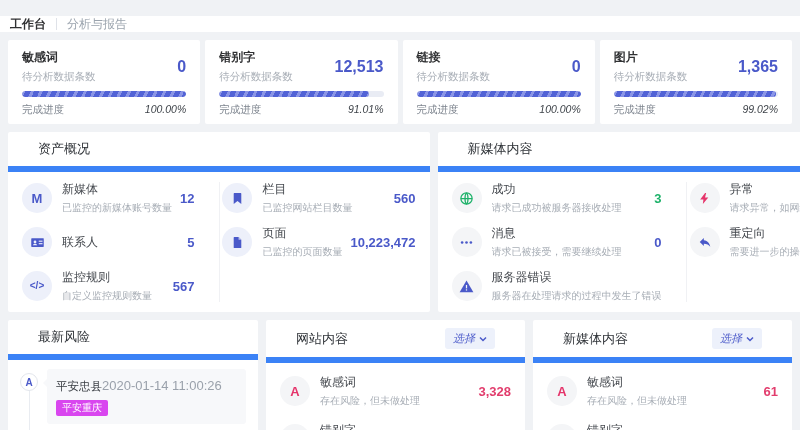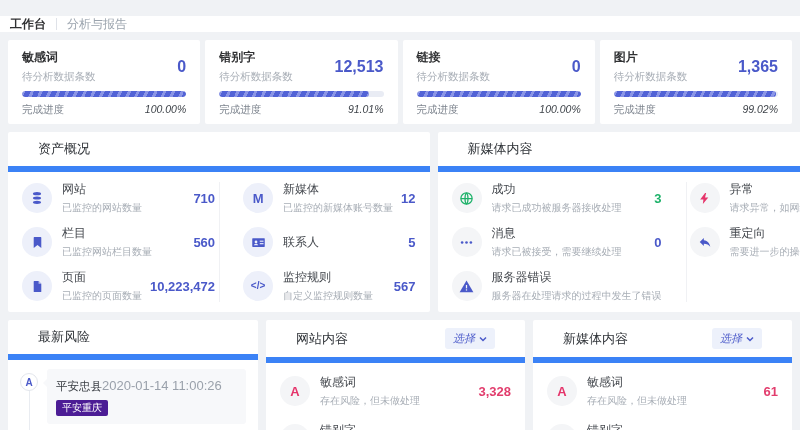--- a/index.html
+++ b/index.html
@@ -63,21 +63,21 @@
   .risk-list::before { content:''; position:absolute; left:21px; top:16px; bottom:-20px; width:1px; background:#e9ecf1; }
   .risk-item { display:flex; margin-bottom:9px; position:relative; }
   .avatar { width:18px; height:18px; border-radius:50%; background:#fff; border:1px solid #e3e6ec;
     color:#4a59c9; font-size:10px; font-weight:bold; display:flex; align-items:center;
     justify-content:center; flex:none; margin-top:4px; z-index:1; }
   .bubble { margin-left:9px; flex:1; background:#f7f8fa; border-radius:3px; padding:7px 9px 8px; position:relative; }
   .bubble::before { content:''; position:absolute; left:-4px; top:10px; border-top:4px solid transparent;
     border-bottom:4px solid transparent; border-right:4px solid #f7f8fa; }
   .risk-name { font-size:11.5px; color:#383c42; }
   .risk-time { font-size:13px; color:#9aa1ab; }
-  .tag { display:inline-block; margin-top:6px; background:#4c1d95; color:#fff; font-size:10px;
+  .tag { display:inline-block; margin-top:6px; background:#d946ef; color:#fff; font-size:10px;
     padding:2px 6px; border-radius:2px; line-height:1.2; }
 
   .content-list { padding:4px 0; }
   .content-list .grid-item { padding:7px 14px; }
 </style>
 </head>
 <body>
 
 <div class="topbar">
   <span class="tb-title">工作台</span>
@@ -153,36 +153,20 @@
         </div>
       </div>
     </div>
 
   <div class="mid-row">
     <div class="panel">
       <div class="panel-head">
         <span class="panel-title">资产概况</span>
       </div>
       <div class="grid2" id="asset-grid">
-          <div class="grid-item">
-            <div class="circle c-asset">
-              <span class="ico i-blue">
-                <svg width="14" height="14" viewBox="0 0 24 24" fill="currentColor">
-                  <ellipse cx="12" cy="4.6" rx="7" ry="2.7"></ellipse>
-                  <ellipse cx="12" cy="12" rx="7" ry="2.7"></ellipse>
-                  <ellipse cx="12" cy="19.4" rx="7" ry="2.7"></ellipse>
-                </svg>
-              </span>
-            </div>
-            <div class="gi-text">
-              <div class="gi-label">网站</div>
-              <div class="gi-desc">已监控的网站数量</div>
-            </div>
-            <div class="gi-value v-blue">710</div>
-          </div>
           <div class="grid-item">
             <div class="circle c-asset">
               <span class="ico i-blue">
                 <span class="ico-txt">M</span>
               </span>
             </div>
             <div class="gi-text">
               <div class="gi-label">新媒体</div>
               <div class="gi-desc">已监控的新媒体账号数量</div>
             </div>

